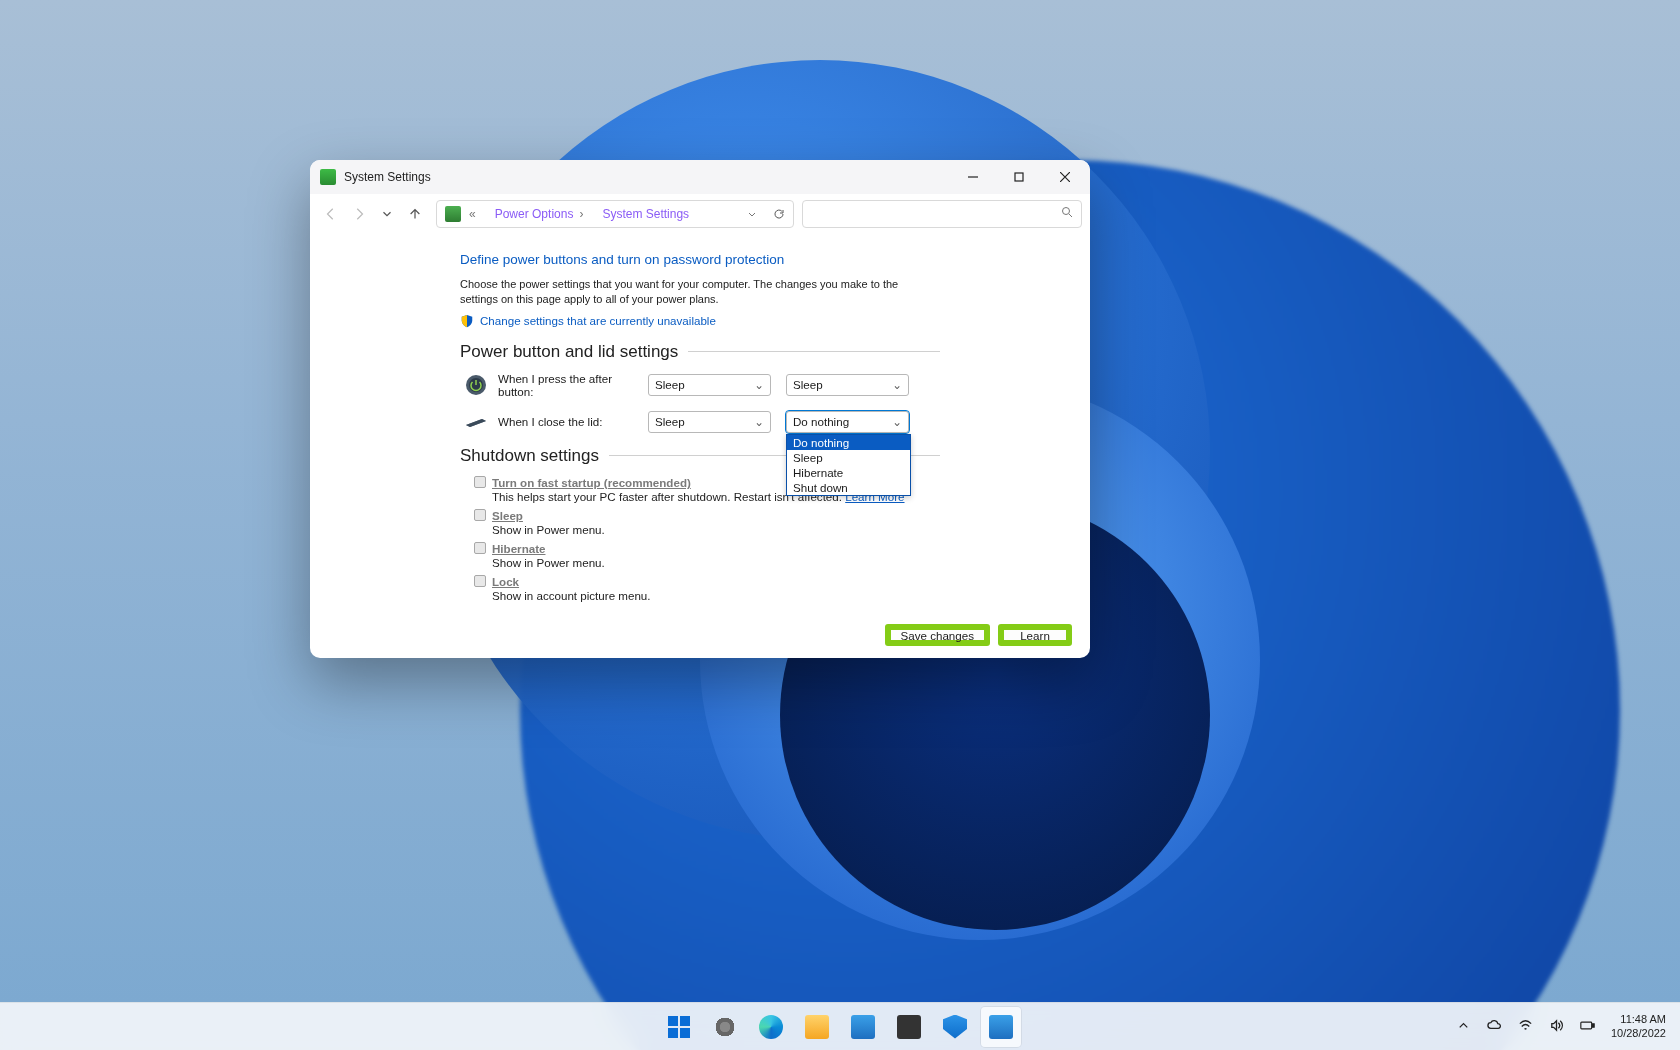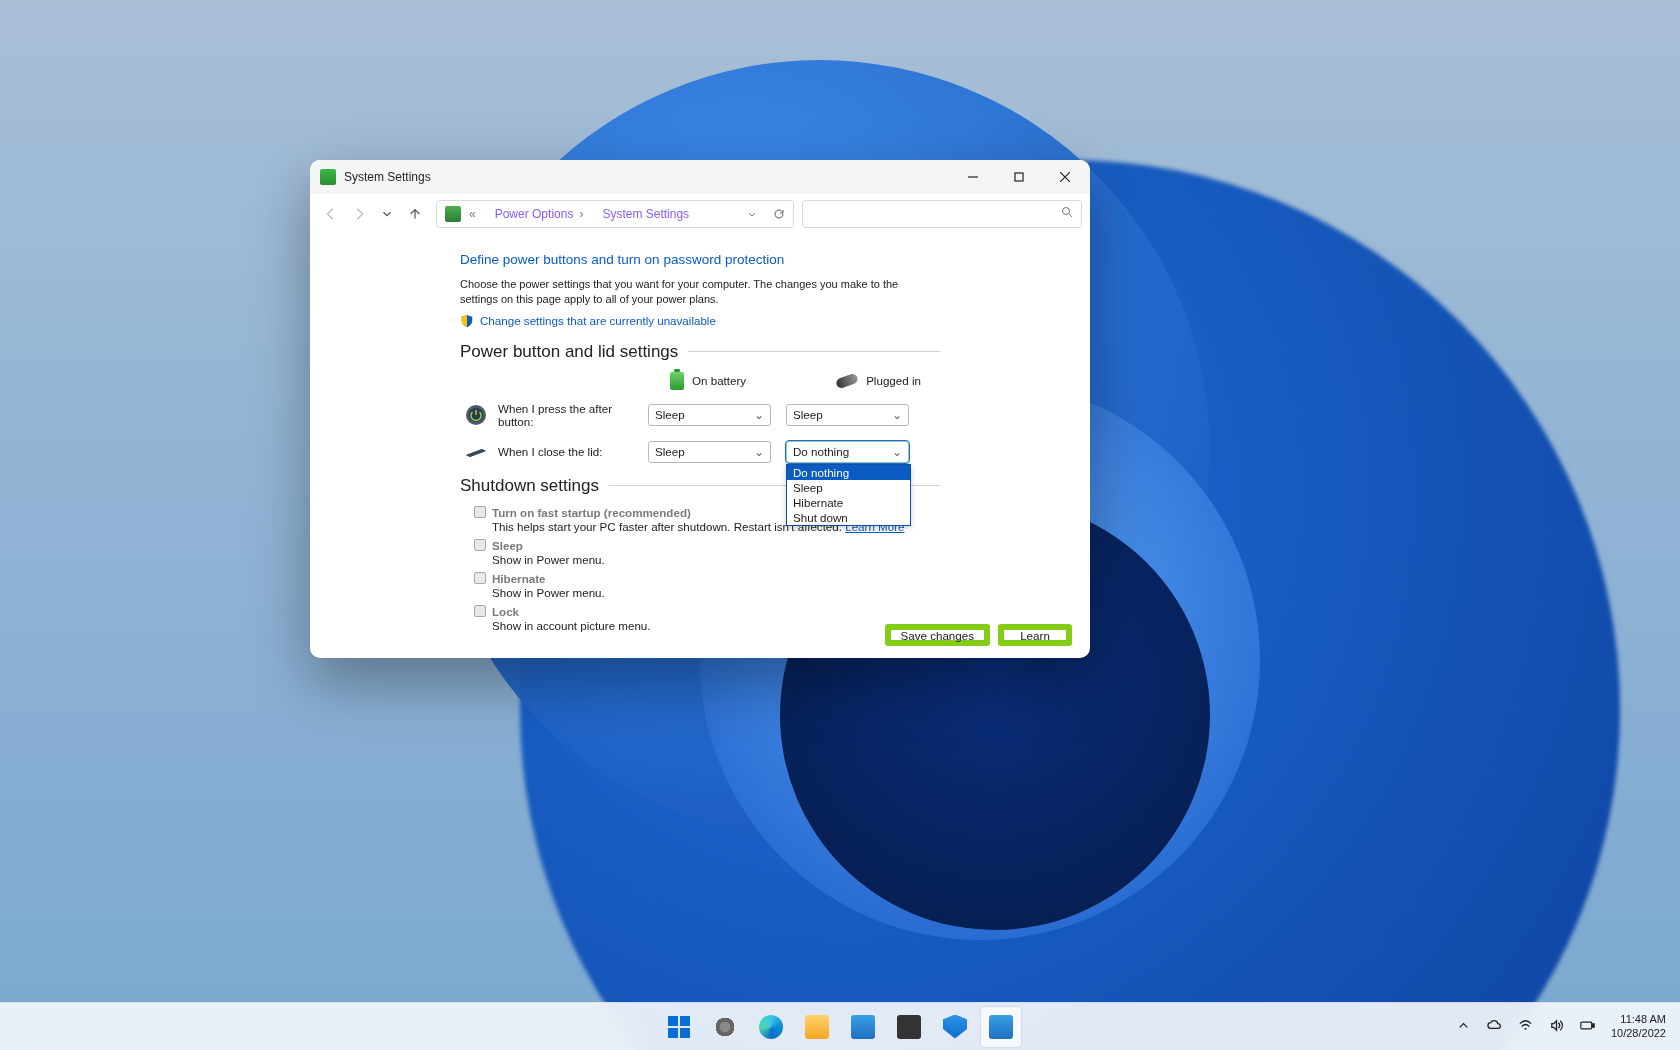--- a/index.html
+++ b/index.html
@@ -66,21 +66,21 @@
 .dd .chev{margin-left:auto;color:#555;}
 .dd.open{outline:1px solid #0078d4;}
 .ddlist{position:absolute;top:22px;left:-1px;width:125px;background:#fff;border:1px solid #0a50a8;z-index:10;box-shadow:0 2px 6px rgba(0,0,0,.2);}
 .ddlist .opt{padding:1px 6px;font-size:11.6px;}
 .ddlist .opt.sel{background:#0a5cc2;color:#fff;}
 
 .shut-list{margin-left:14px;width:450px;}
 .shut-item{margin-bottom:6px;}
 .shut-item .row1{display:flex;align-items:center;gap:6px;}
 .shut-item .cb{width:12px;height:12px;border:1px solid #a8a8a8;background:#e8e8e8;border-radius:2px;}
-.shut-item .il{font-size:11.6px;color:#7a7a7a;font-weight:600;}
+.shut-item .il{font-size:11.6px;color:#7a7a7a;font-weight:600;text-decoration:underline;}
 .shut-item .isub{font-size:11.6px;color:#222;margin-left:18px;margin-top:1px;}
 .shut-item .lm{color:#0a5cc2;text-decoration:underline;}
 
 .footer{position:absolute;bottom:12px;right:18px;display:flex;gap:8px;}
 .btn{min-width:74px;height:22px;border:6px solid #84cc16;border-radius:3px;background:#fdfdfd;font-size:11.6px;display:flex;align-items:center;justify-content:center;padding:0 10px;}
 
 
 .taskbar{position:absolute;bottom:0;left:0;right:0;height:48px;background:rgba(243,246,250,.92);backdrop-filter:blur(10px);display:flex;align-items:center;border-top:1px solid rgba(0,0,0,.06);}
 .tb-center{position:absolute;left:50%;transform:translateX(-50%);display:flex;gap:6px;}
 .tbicon{width:40px;height:40px;border-radius:4px;display:flex;align-items:center;justify-content:center;}
@@ -182,30 +182,20 @@
           <path fill="#ffc107" d="M8 1v14c-3-1-6-4-6-8V3z"></path>
         </svg>
       <span class="linkb">Change settings that are currently unavailable</span>
     </div>
 
     <div class="section-title sec">
       <span>Power button and lid settings</span>
         <div class="rule"></div>
     </div>
 
-    <div class="colheaders">
-      <div class="colh">
-          <div class="battico"></div>
-          <span>On battery</span>
-        </div>
-      <div class="colh">
-          <div class="plugico"></div>
-          <span>Plugged in</span>
-        </div>
-    </div>
 
     <div class="optrow">
       <div class="ricon">
           <svg width="22" height="22" viewBox="0 0 22 22">
             <circle cx="11" cy="11" r="10" fill="#4a5a6a"></circle>
             <circle cx="11" cy="11" r="7" fill="#2c3a48"></circle>
             <path d="M11 6v5M7.5 8a5 5 0 1 0 7 0" stroke="#8fd14f" stroke-width="1.5" fill="none"></path>
           </svg>
         </div>
       <div class="rlabel">When I press the after button:</div>

